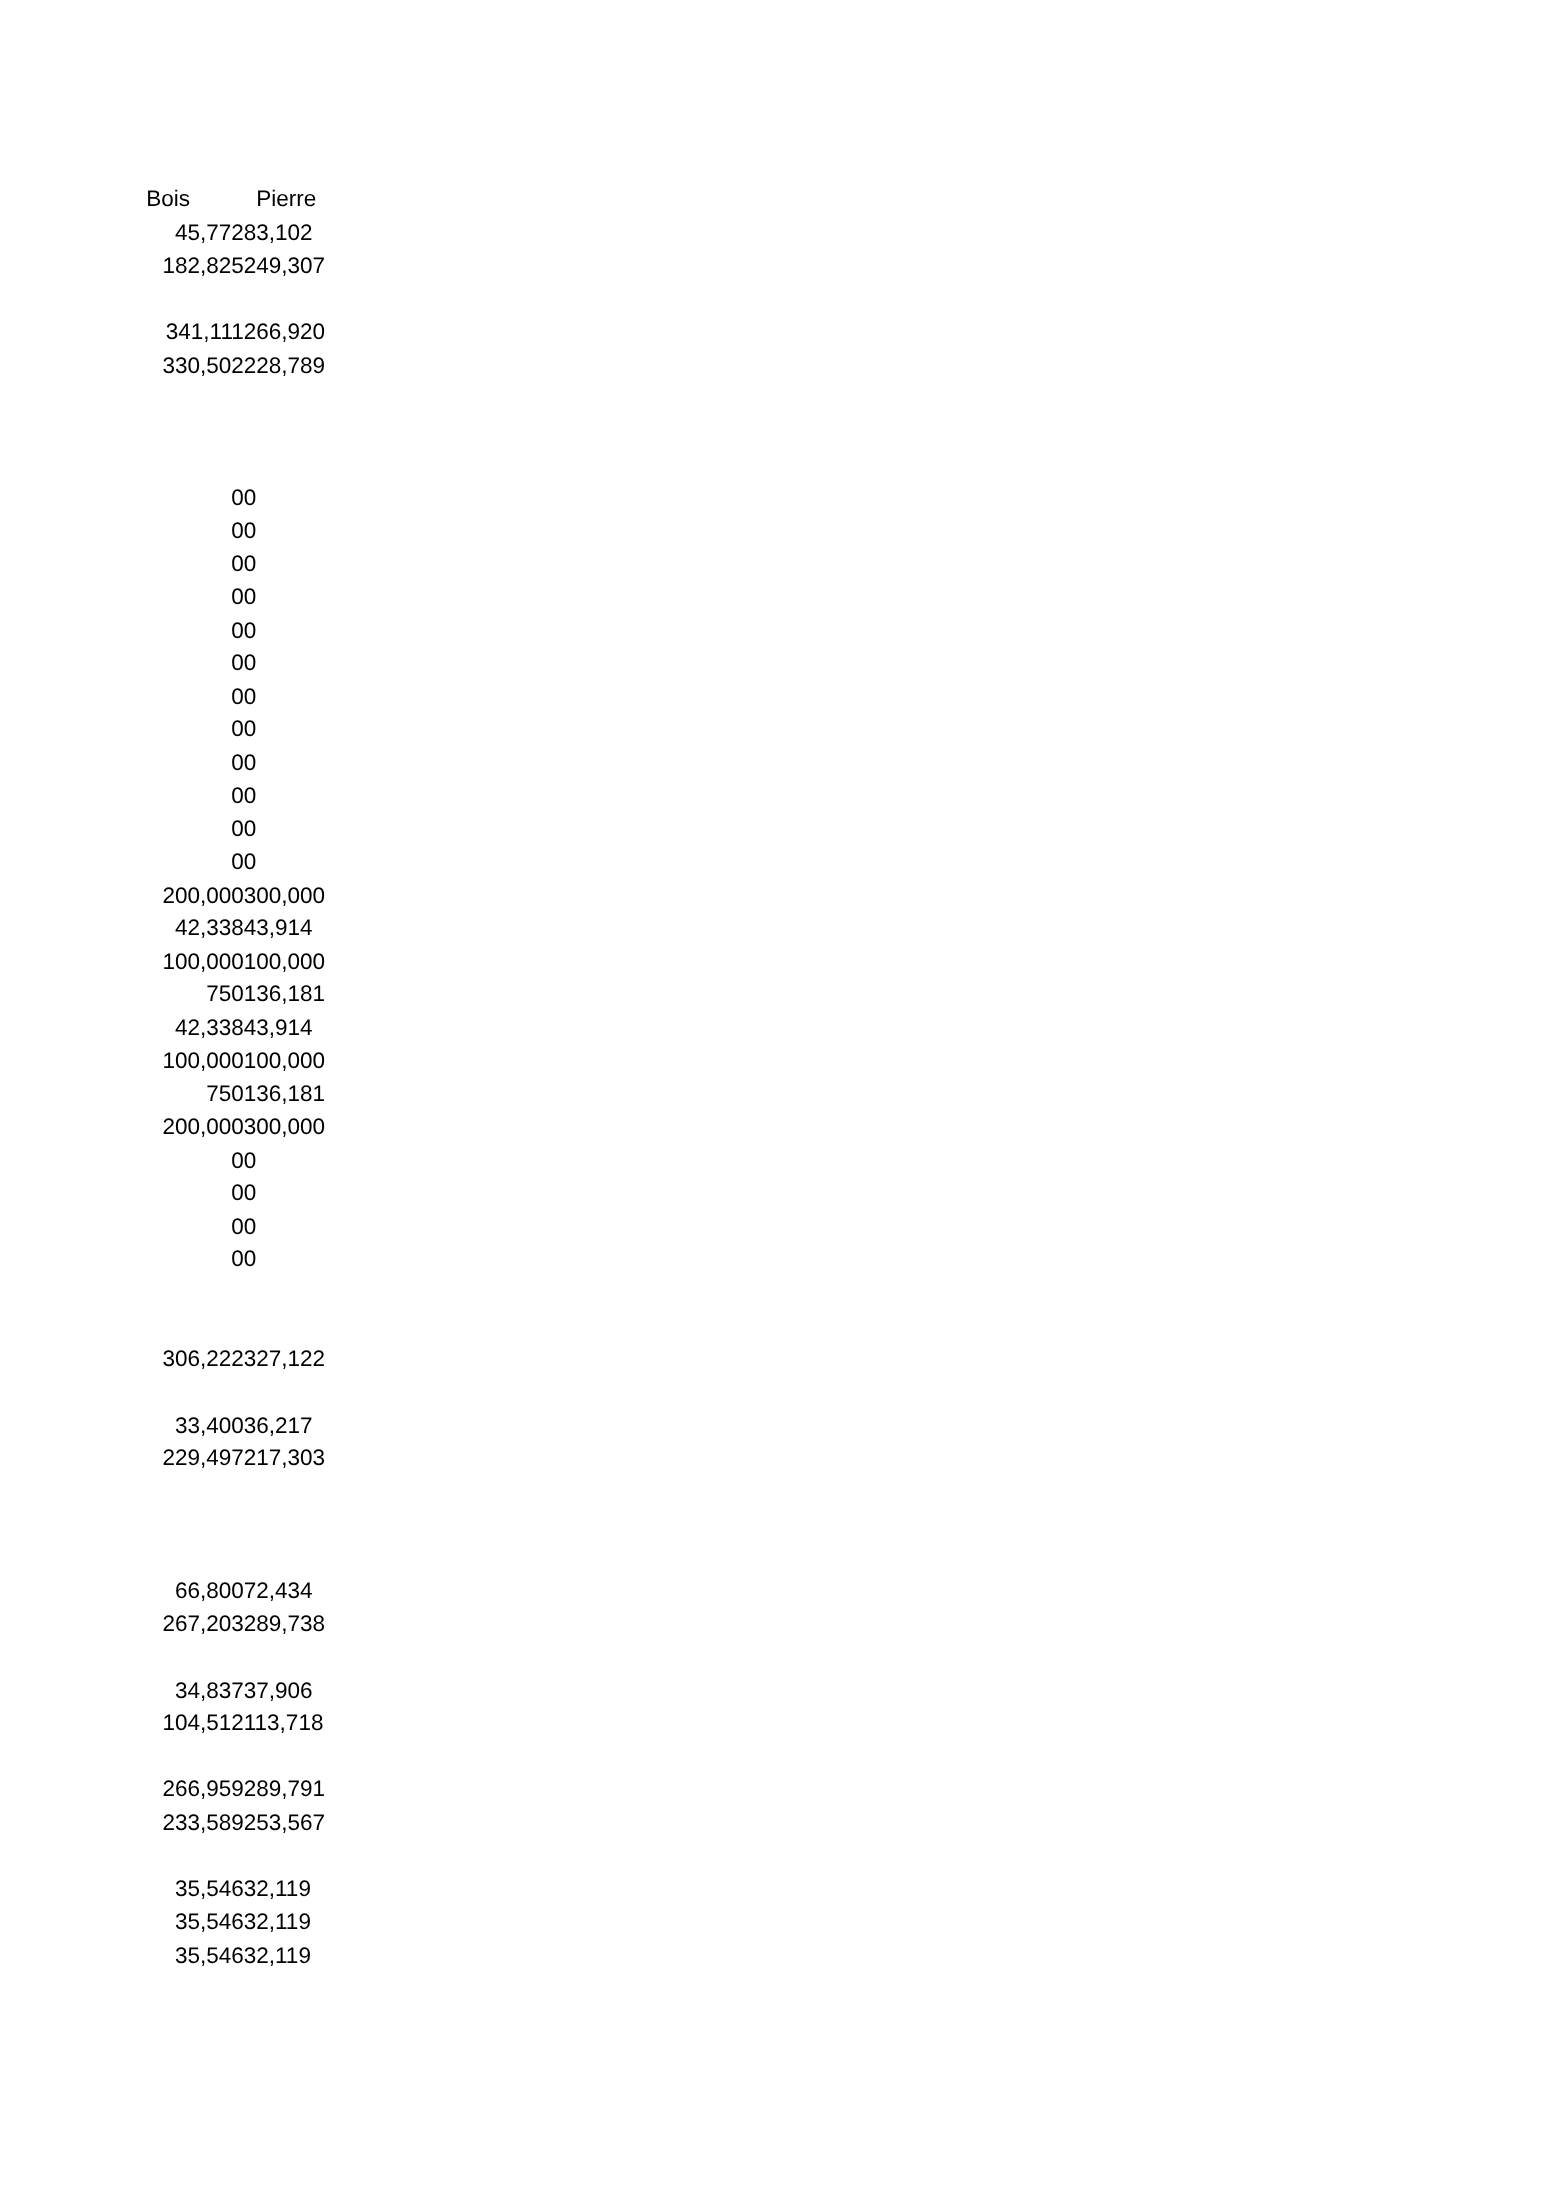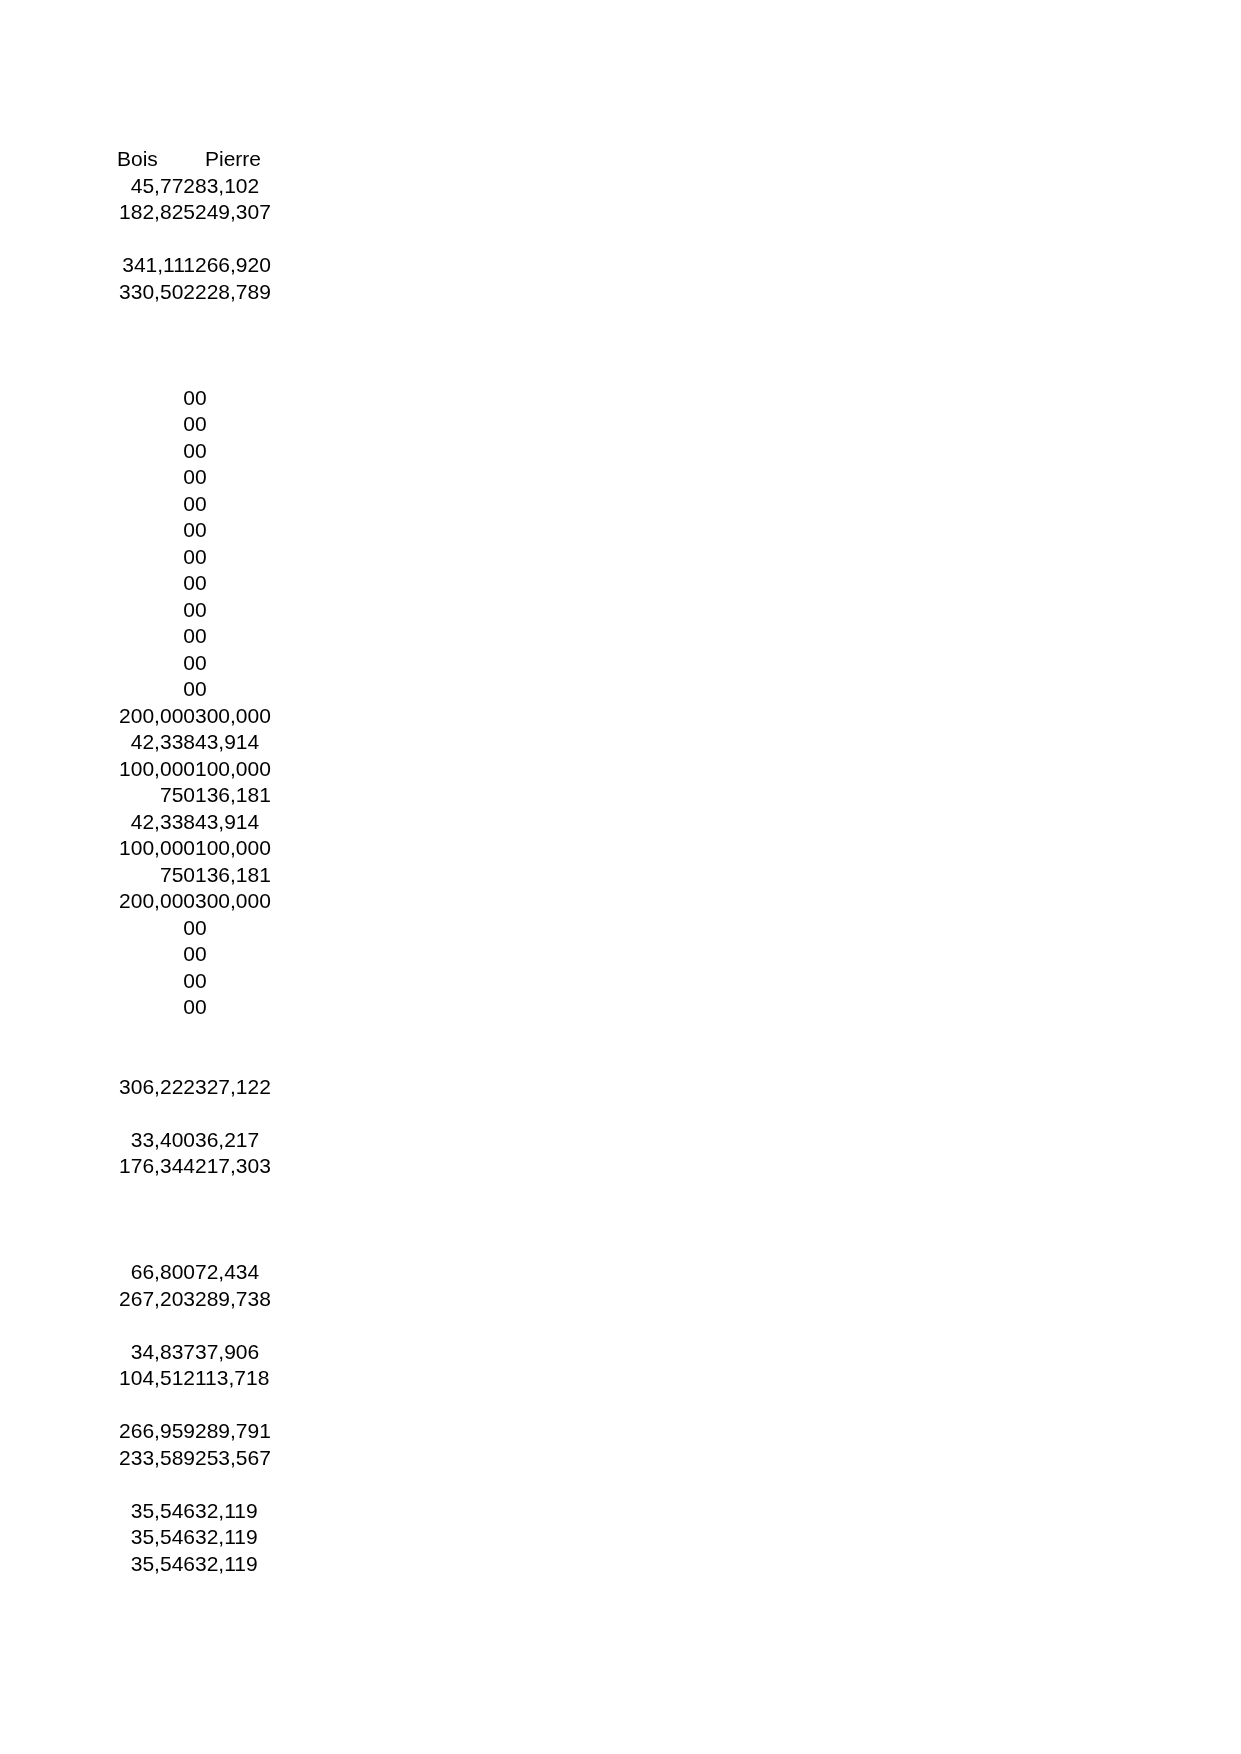--- a/index.html
+++ b/index.html
@@ -17,21 +17,21 @@
   }
   .table {
     position: absolute;
     left: 107px;
     top: 146px;
   }
   .row {
     display: flex;
     height: 26.5px;
     line-height: 26.5px;
-    font-size: 21px;
+    font-size: 18px;
   }
   .cell {
     white-space: pre;
     overflow: visible;
   }
   .col1 {
     width: 88px;
     text-align: right;
   }
   .col2 {
@@ -195,21 +195,21 @@
       </div>
       <div class="row">
         <div class="cell col1"></div>
         <div class="cell col2"></div>
       </div>
       <div class="row">
         <div class="cell col1">33,400</div>
         <div class="cell col2">36,217</div>
       </div>
       <div class="row">
-        <div class="cell col1">176,344</div>
+        <div class="cell col1">229,497</div>
         <div class="cell col2">217,303</div>
       </div>
       <div class="row">
         <div class="cell col1"></div>
         <div class="cell col2"></div>
       </div>
       <div class="row">
         <div class="cell col1"></div>
         <div class="cell col2"></div>
       </div>

